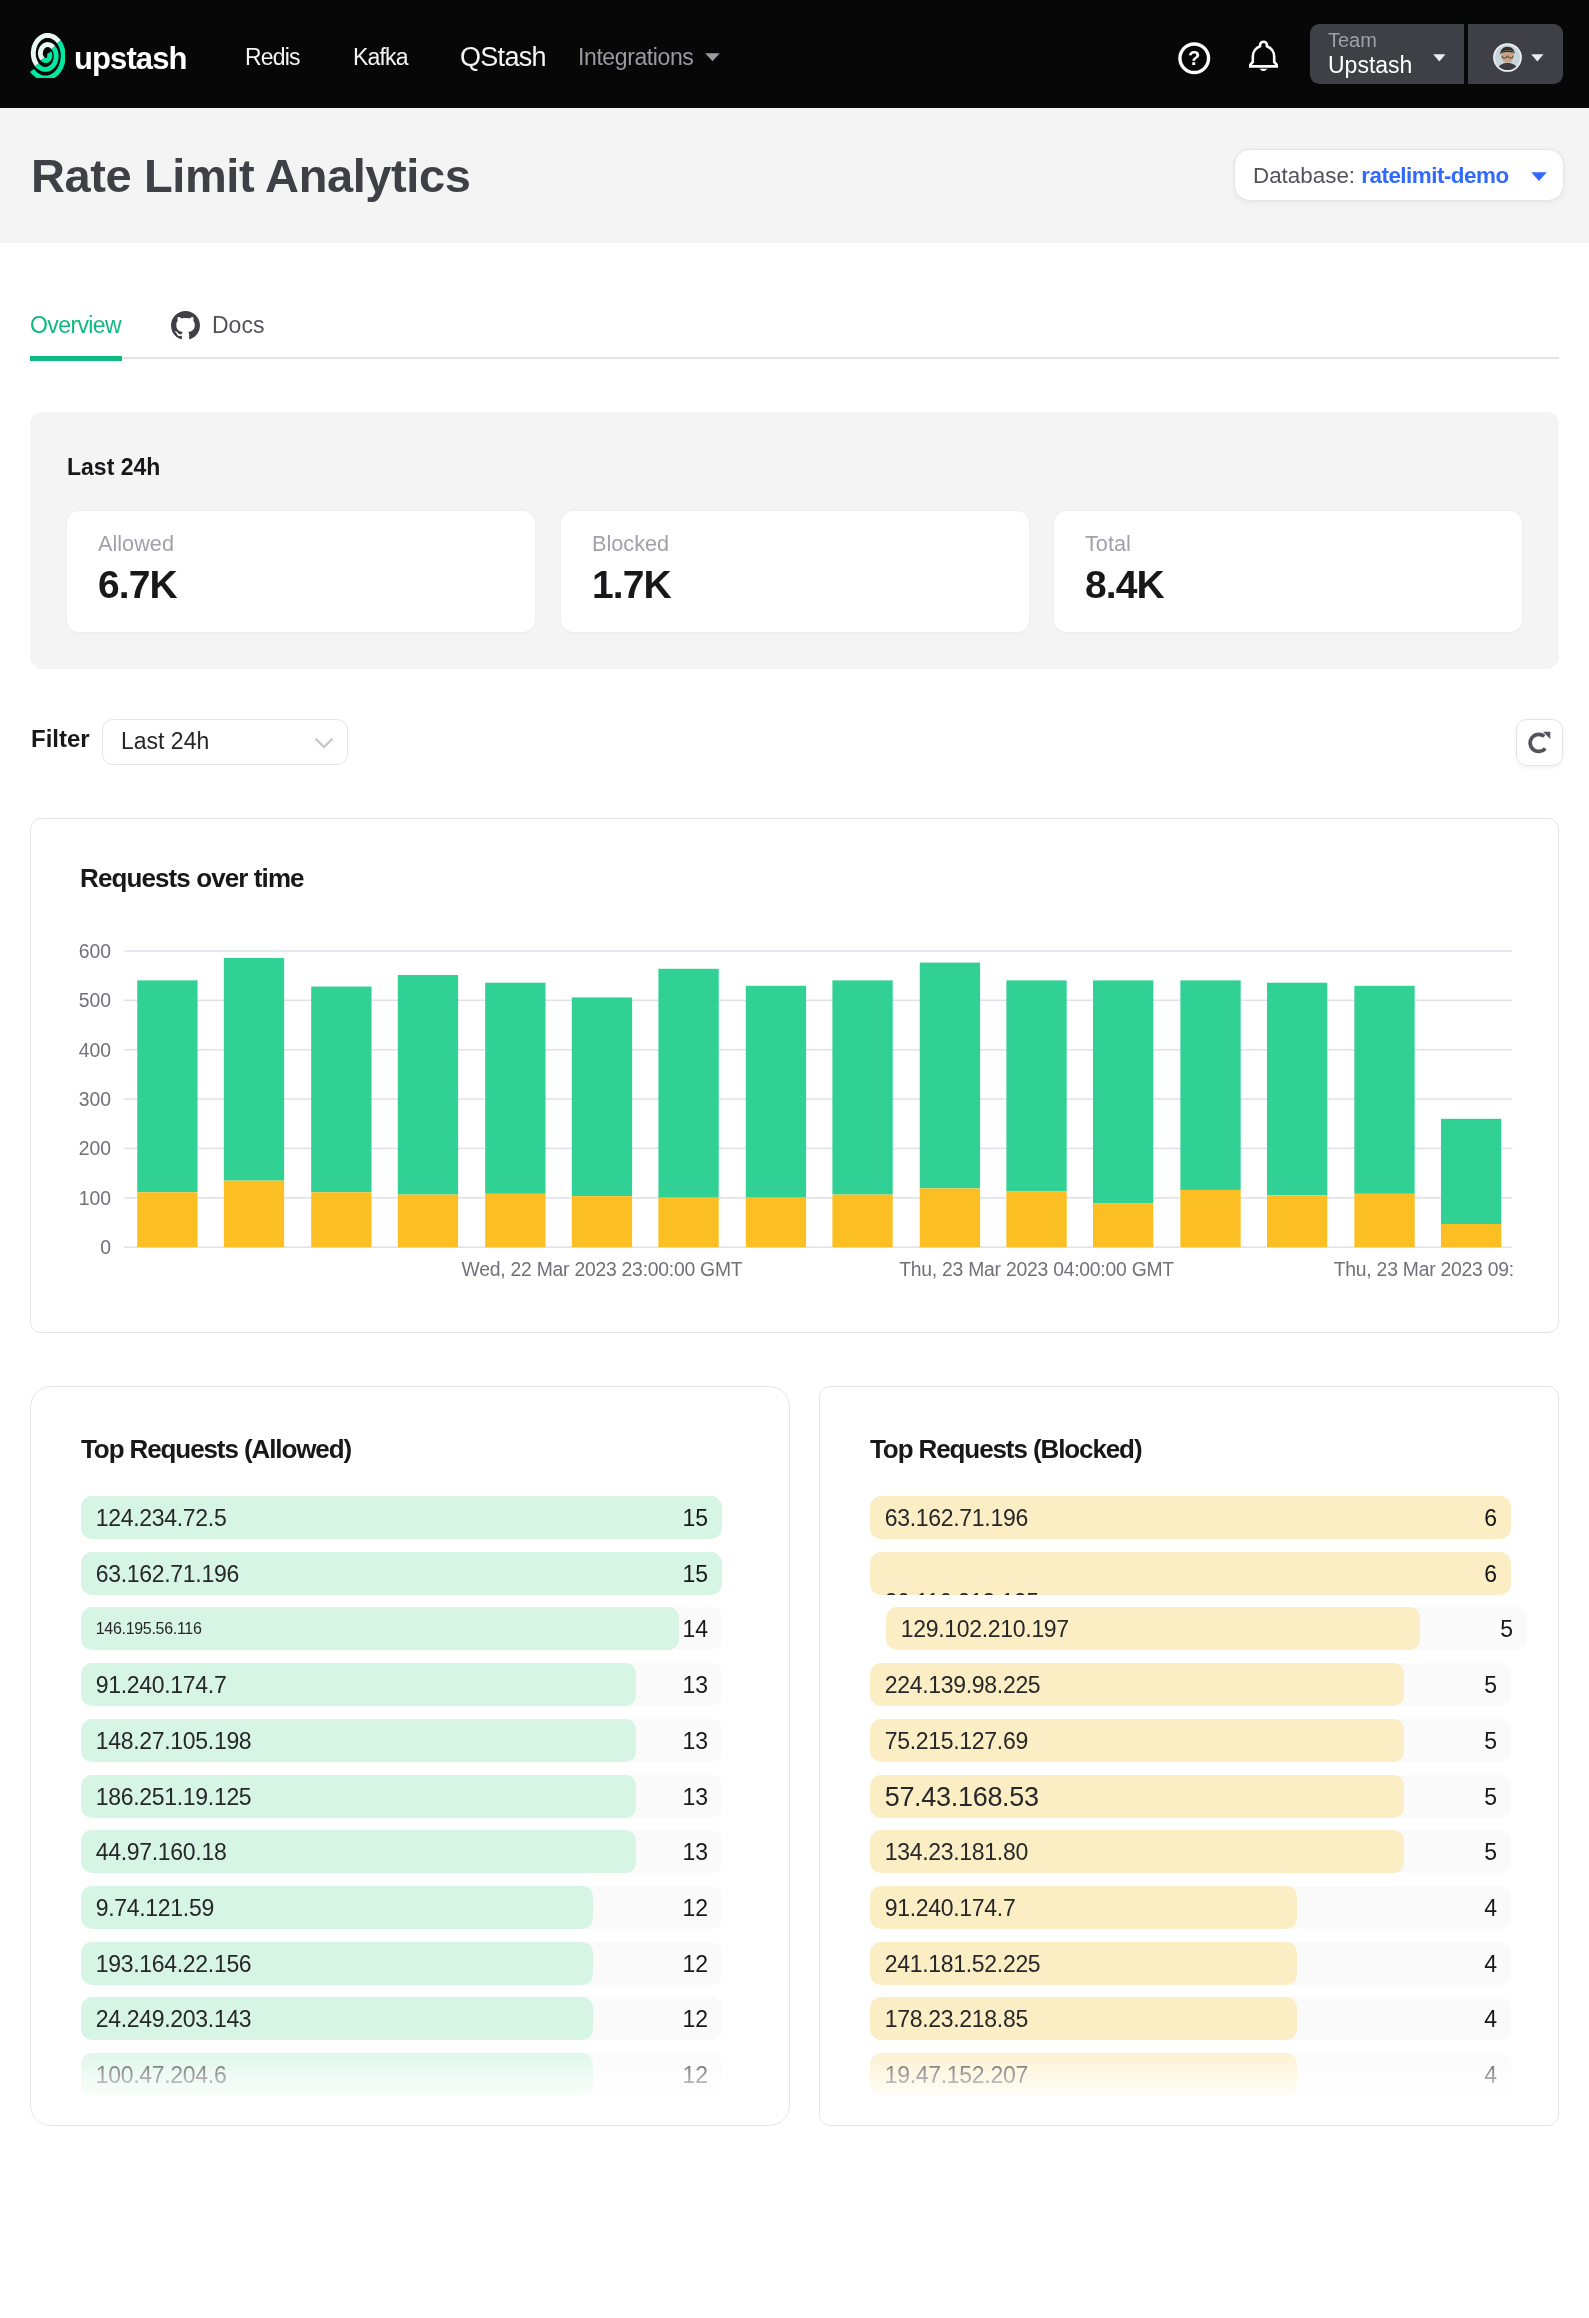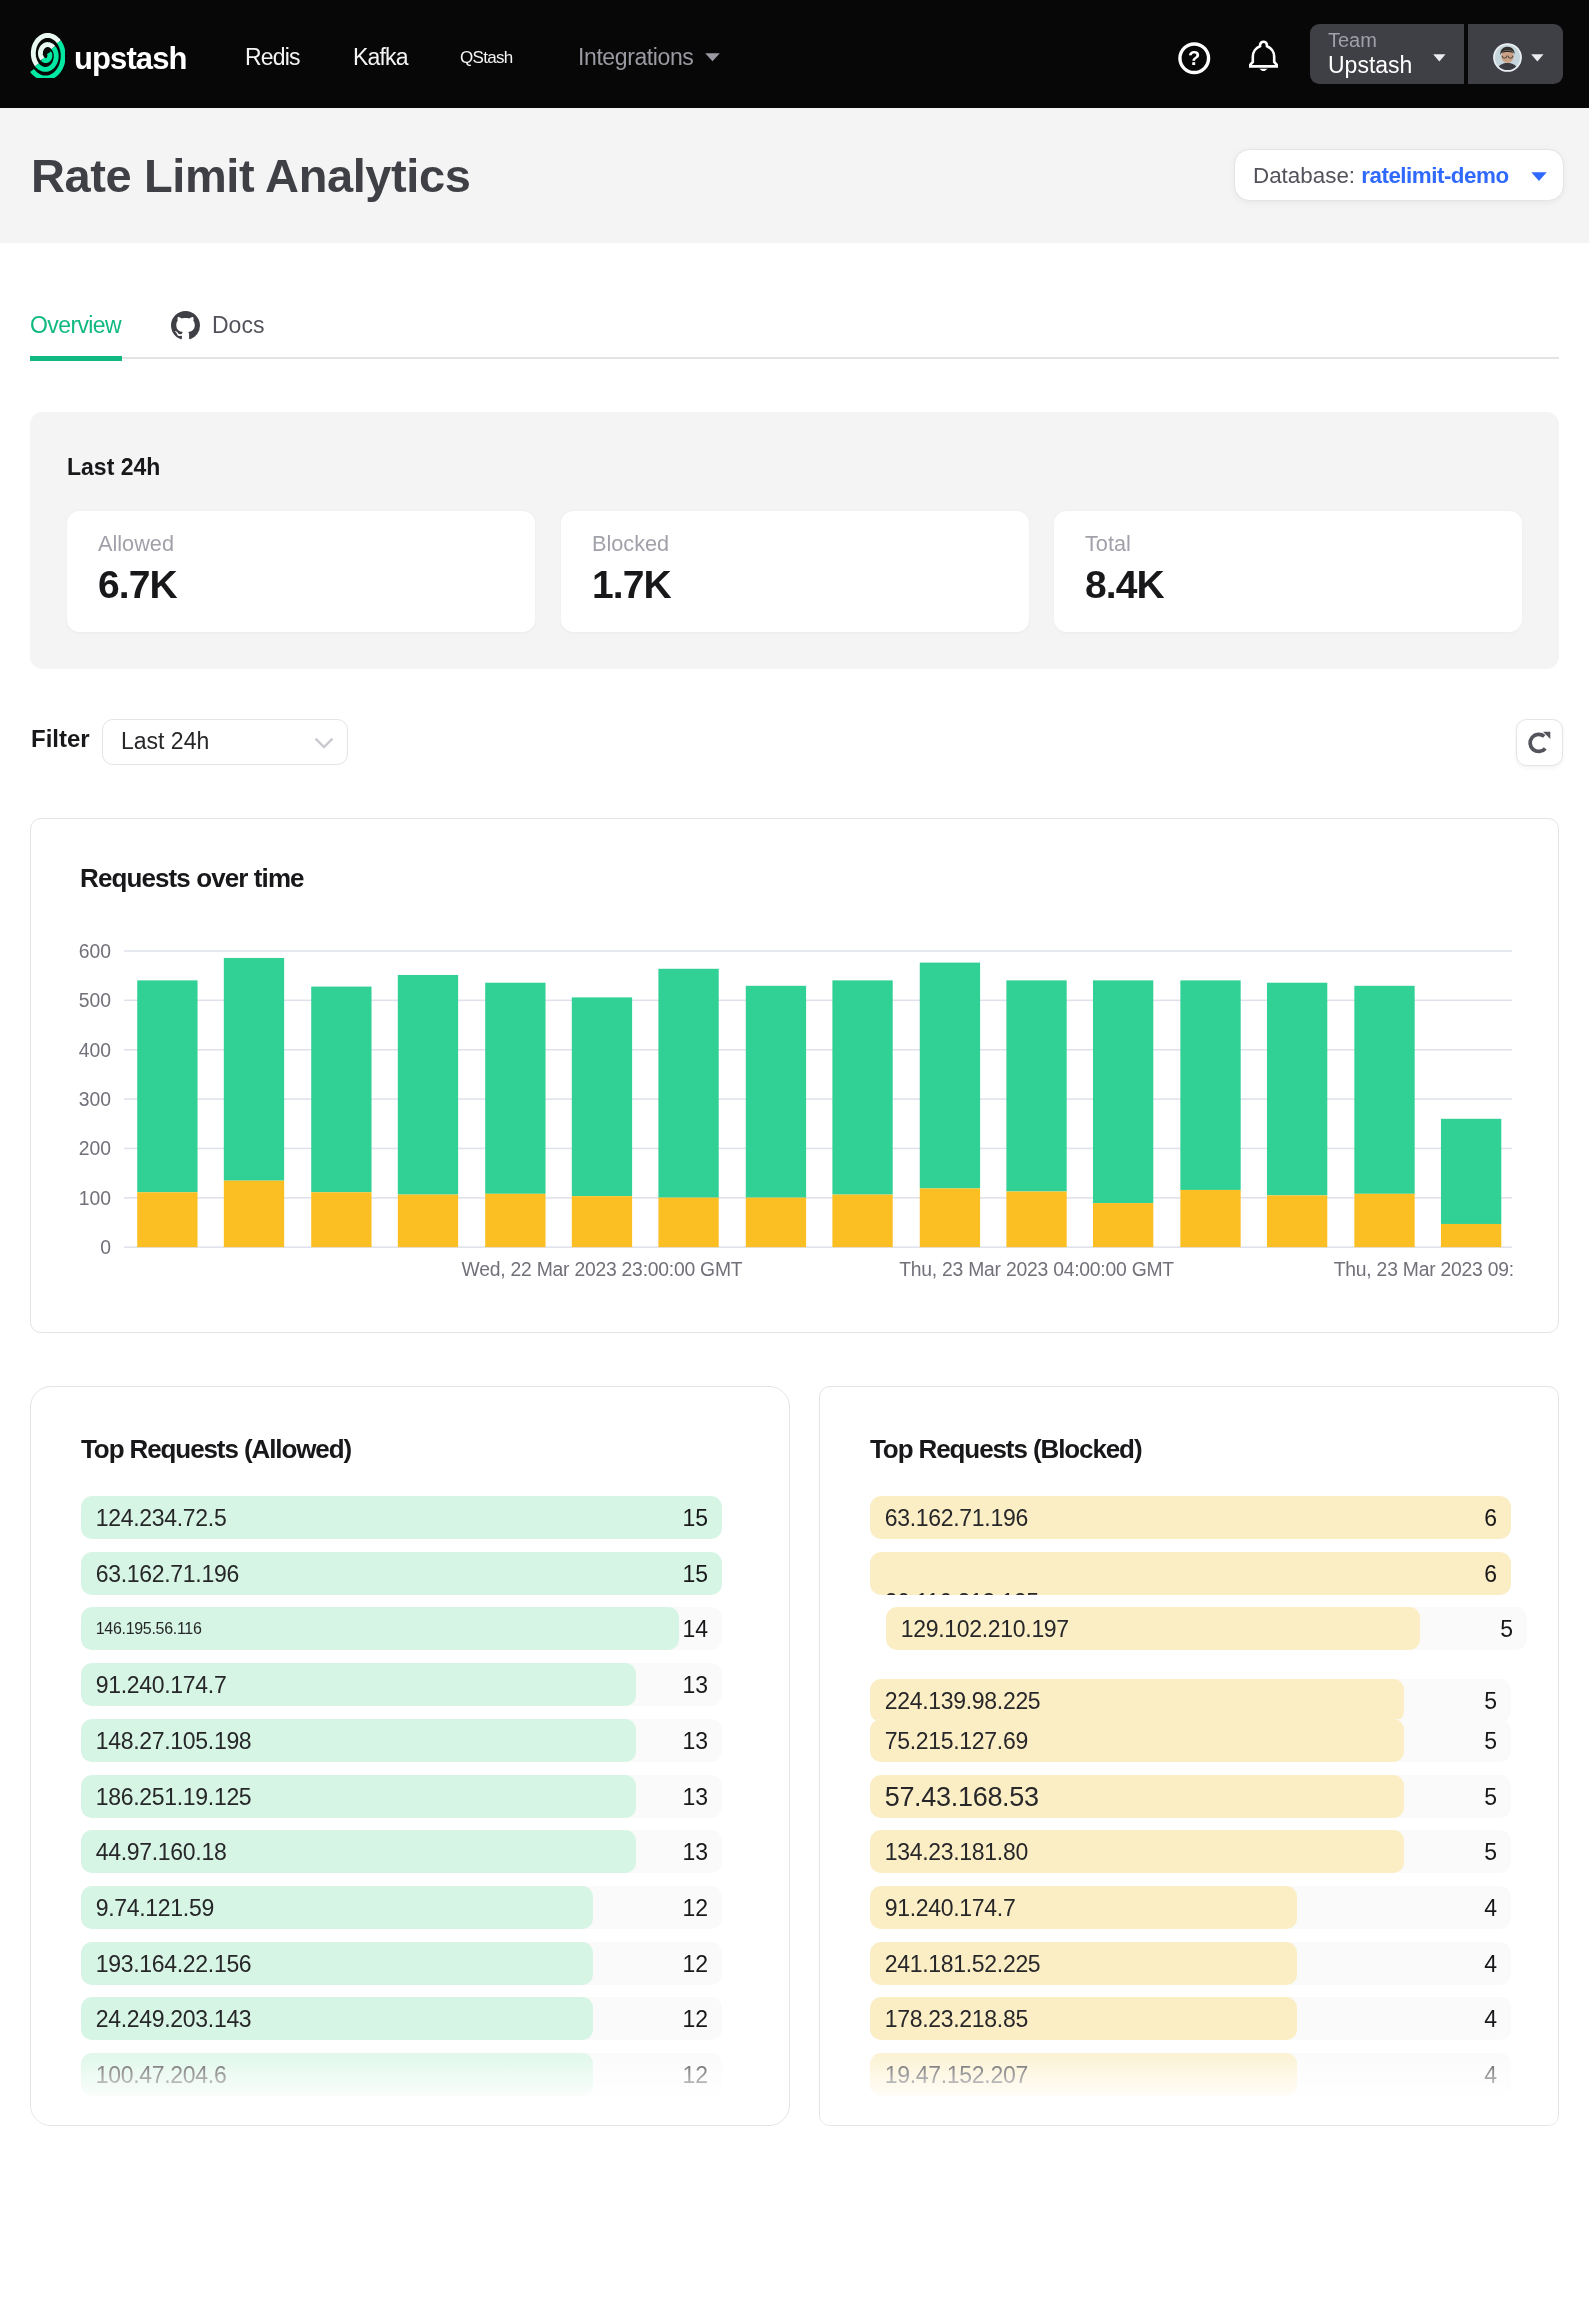--- a/index.html
+++ b/index.html
@@ -14,21 +14,21 @@
         <path d="M26.0,27.2 L26.2,27.5 L26.4,27.7 L26.5,28.0 L26.7,28.2 L26.8,28.5 L26.9,28.8 L27.0,29.1 L27.1,29.5 L27.2,29.8 L27.2,30.2 L27.3,30.6 L27.3,30.9 L27.3,31.3 L27.2,31.7 L27.2,32.1 L27.1,32.5 L27.0,32.9 L26.9,33.3 L26.8,33.6 L26.6,34.0 L26.4,34.4 L26.2,34.7 L26.0,35.1 L25.7,35.4 L25.5,35.7 L25.2,36.0 L24.9,36.2 L24.5,36.5 L24.2,36.7 L23.9,36.9 L23.5,37.0 L23.1,37.1 L22.7,37.2 L22.3,37.3 L21.9,37.3 L21.5,37.3 L21.1,37.2 L20.7,37.2 L20.3,37.0 L19.8,36.9 L19.4,36.7 L19.0,36.5 L18.6,36.2 L18.3,35.9 L17.9,35.5 L17.5,35.2" stroke="#00e9a3" stroke-width="6.4"></path>
         <path d="M17.5,35.2 L17.2,34.8 L16.9,34.3 L16.6,33.9 L16.3,33.3 L16.0,32.8 L15.8,32.3 L15.5,31.7 L15.4,31.1 L15.2,30.4 L15.1,29.8 L15.0,29.1 L15.0,28.4 L14.9,27.7 L15.0,27.0 L15.0,26.3 L15.1,25.6 L15.2,24.9 L15.4,24.2 L15.6,23.5 L15.9,22.9 L16.2,22.2 L16.5,21.6 L16.8,21.0 L17.2,20.4 L17.7,19.8 L18.1,19.3 L18.6,18.8 L19.1,18.3 L19.7,17.9 L20.2,17.6 L20.8,17.3 L21.5,17.0 L22.1,16.8 L22.7,16.6 L23.4,16.5 L24.1,16.4 L24.7,16.5 L25.4,16.5 L26.1,16.6 L26.8,16.8 L27.5,17.1 L28.1,17.4 L28.8,17.7 L29.4,18.1 L30.1,18.6 L30.7,19.1 L31.2,19.7 L31.8,20.4" stroke="#e9f9f2" stroke-width="6.4"></path>
         <path d="M31.8,20.4 L32.3,21.1 L32.8,21.8 L33.3,22.6 L33.7,23.4 L34.1,24.2 L34.5,25.2 L34.8,26.1 L35.0,27.1 L35.2,28.1 L35.4,29.1 L35.5,30.1 L35.5,31.2 L35.5,32.3 L35.4,33.3 L35.3,34.4 L35.1,35.5 L34.9,36.5 L34.6,37.6 L34.3,38.6 L33.9,39.6 L33.4,40.6 L32.9,41.5 L32.3,42.4 L31.7,43.3 L31.1,44.1 L30.3,44.9 L29.6,45.6 L28.8,46.2 L28.0,46.8 L27.1,47.3 L26.2,47.7 L25.3,48.1 L24.4,48.4 L23.4,48.6 L22.4,48.7 L21.4,48.8 L20.4,48.7 L19.4,48.6 L18.4,48.4 L17.4,48.1 L16.5,47.7 L15.5,47.2 L14.5,46.7 L13.6,46.1 L12.7,45.3 L11.9,44.5 L11.0,43.7 L10.3,42.7" stroke="#00e9a3" stroke-width="6.4"></path>
         <path d="M10.3,42.7 L9.6,41.7 L8.9,40.6 L8.3,39.4 L7.7,38.2 L7.2,37.0 L6.8,35.7 L6.4,34.3 L6.1,32.9 L5.9,31.5 L5.7,30.1 L5.7,28.6 L5.6,27.2 L5.7,25.7 L5.9,24.2 L6.1,22.8 L6.4,21.3 L6.7,19.9 L7.2,18.5 L7.7,17.1 L8.3,15.8 L9.0,14.5 L9.7,13.3 L10.5,12.1 L11.3,11.0 L12.3,10.0 L13.2,9.1 L14.2,8.2 L15.3,7.4 L16.4,6.7 L17.6,6.1 L18.8,5.6 L20.0,5.1 L21.2,4.8 L22.5,4.6 L23.8,4.5 L25.0,4.5 L26.3,4.6 L27.6,4.8 L28.9,5.2 L30.2,5.6 L31.4,6.2 L32.6,6.8 L33.8,7.6 L34.9,8.4 L36.0,9.4 L37.1,10.4 L38.1,11.6 L39.1,12.8" stroke="#e9f9f2" stroke-width="6.4"></path>
         <path d="M39.1,12.8 L39.9,14.1 L40.8,15.5 L41.5,17.0 L42.2,18.5 L42.8,20.1 L43.3,21.7 L43.8,23.4 L44.1,25.1 L44.4,26.9 L44.6,28.7 L44.6,30.5 L44.6,32.3 L44.5,34.1 L44.3,35.9 L44.1,37.7 L43.7,39.5 L43.2,41.3 L42.6,43.0 L42.0,44.6 L41.3,46.3 L40.4,47.8 L39.5,49.3 L38.6,50.7 L37.5,52.1 L36.4,53.3 L35.2,54.5 L33.9,55.6 L32.6,56.5 L31.3,57.4 L29.9,58.1 L28.4,58.7 L27.0,59.2 L25.4,59.6 L23.9,59.9 L22.4,60.0 L20.8,60.0 L19.3,59.9 L17.7,59.6 L16.2,59.2 L14.6,58.7 L13.1,58.0 L11.7,57.2 L10.2,56.3 L8.9,55.3 L7.5,54.2 L6.2,52.9 L5.0,51.5 L3.9,50.1" stroke="#00e9a3" stroke-width="6.4"></path>
       </g>
     </svg>
 <div class="abs" style="left:74px;top:42px;font-size:31px;font-weight:700;color:#fff;letter-spacing:-0.9px;line-height:34px;">upstash</div>
 <div class="abs" style="left:245px;top:45px;font-size:23px;color:#f4f4f5;letter-spacing:-0.8px;line-height:25px;">Redis</div>
 <div class="abs" style="left:353px;top:45px;font-size:23px;color:#f4f4f5;letter-spacing:-0.8px;line-height:25px;">Kafka</div>
-<div class="abs" style="left:460px;top:45px;font-size:17px;color:#f4f4f5;letter-spacing:-0.7px;line-height:25px;text-align:center;">QStash</div>
+<div class="abs" style="left:460px;top:45px;font-size:27px;color:#f4f4f5;letter-spacing:-0.7px;line-height:25px;text-align:center;">QStash</div>
 <div class="abs" style="left:578px;top:45px;font-size:23px;color:#9a9aa3;letter-spacing:-0.4px;line-height:25px;">Integrations</div>
 <svg class="abs" style="left:704px;top:52px;" width="17" height="10" viewBox="0 0 22 13">
       <path d="M1.5 1.5 L11 12 L20.5 1.5 Z" fill="#9a9aa3"></path>
     </svg>
 <svg class="abs" style="left:1178px;top:42px;" width="32.5" height="32.5" viewBox="0 0 42 42">
 <circle cx="21" cy="21" r="18.5" fill="none" stroke="#fff" stroke-width="4.4"></circle>
 <text x="21" y="29.5" font-size="26" font-weight="700" fill="#fff" text-anchor="middle" font-family="Liberation Sans">?</text>
 </svg>
 <svg class="abs" style="left:1249px;top:40px;" width="29" height="31" viewBox="0 0 38 40">
 <path d="M19 2 C21.5 2 23.5 4 23.5 6.5 L23.5 7.8 C29 9.8 33 15.2 33 21.5 L33 28.5 L37 33 L37 34.3 L1 34.3 L1 33 L5 28.5 L5 21.5 C5 15.2 9 9.8 14.5 7.8 L14.5 6.5 C14.5 4 16.5 2 19 2 Z" fill="none" stroke="#fff" stroke-width="3.4"></path>
@@ -221,21 +221,21 @@
       <div class="abs" style="left:50px;top:165px;width:641px;height:43px;background:#fafafa;border-radius:10.8px;overflow:hidden;">
         <div class="abs" style="left:0;top:0;width:641px;height:43px;background:#fbeec4;border-radius:10.8px;"></div>
         <div class="abs" style="left:14.7px;top:8.5px;font-size:23px;letter-spacing:-0.3px;color:#27272a;line-height:26px;margin-top:28px;">20.116.213.125</div>
         <div class="abs" style="right:14px;top:8.5px;font-size:23px;color:#18181b;line-height:26px;">6</div>
       </div>
       <div class="abs" style="left:50px;top:220px;width:641px;height:43px;background:#fafafa;border-radius:10.8px;overflow:hidden;margin-left:16px;">
         <div class="abs" style="left:0;top:0;width:534px;height:43px;background:#fbeec4;border-radius:10.8px;"></div>
         <div class="abs" style="left:14.7px;top:8.5px;font-size:23px;letter-spacing:-0.3px;color:#27272a;line-height:26px;">129.102.210.197</div>
         <div class="abs" style="right:14px;top:8.5px;font-size:23px;color:#18181b;line-height:26px;">5</div>
       </div>
-      <div class="abs" style="left:50px;top:276px;width:641px;height:43px;background:#fafafa;border-radius:10.8px;overflow:hidden;margin-top:16px;">
+      <div class="abs" style="left:50px;top:276px;width:641px;height:43px;background:#fafafa;border-radius:10.8px;overflow:hidden;">
         <div class="abs" style="left:0;top:0;width:534px;height:43px;background:#fbeec4;border-radius:10.8px;"></div>
         <div class="abs" style="left:14.7px;top:8.5px;font-size:23px;letter-spacing:-0.3px;color:#27272a;line-height:26px;">224.139.98.225</div>
         <div class="abs" style="right:14px;top:8.5px;font-size:23px;color:#18181b;line-height:26px;">5</div>
       </div>
       <div class="abs" style="left:50px;top:332px;width:641px;height:43px;background:#fafafa;border-radius:10.8px;overflow:hidden;">
         <div class="abs" style="left:0;top:0;width:534px;height:43px;background:#fbeec4;border-radius:10.8px;"></div>
         <div class="abs" style="left:14.7px;top:8.5px;font-size:23px;letter-spacing:-0.3px;color:#27272a;line-height:26px;">75.215.127.69</div>
         <div class="abs" style="right:14px;top:8.5px;font-size:23px;color:#18181b;line-height:26px;">5</div>
       </div>
       <div class="abs" style="left:50px;top:388px;width:641px;height:43px;background:#fafafa;border-radius:10.8px;overflow:hidden;">

